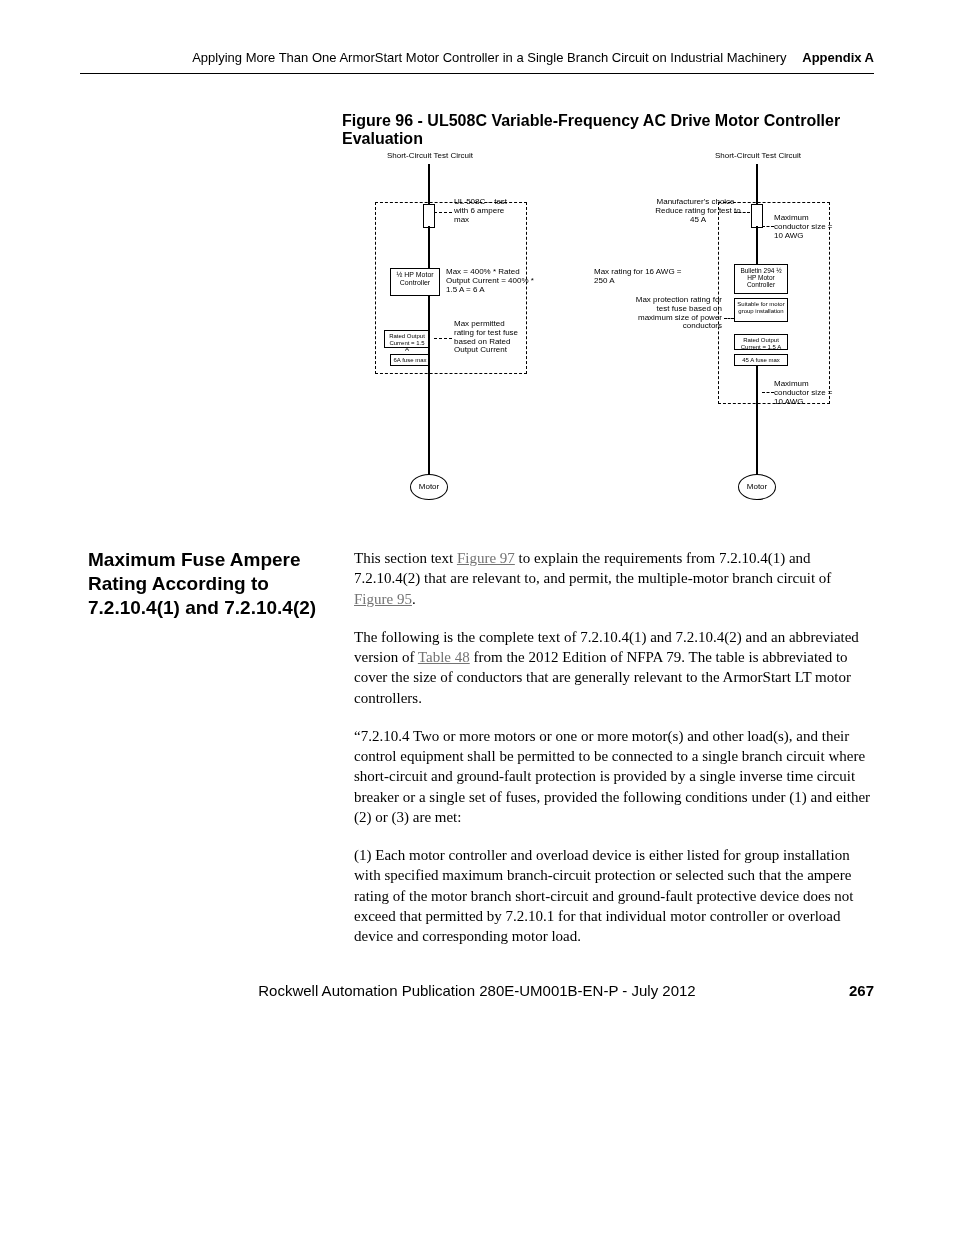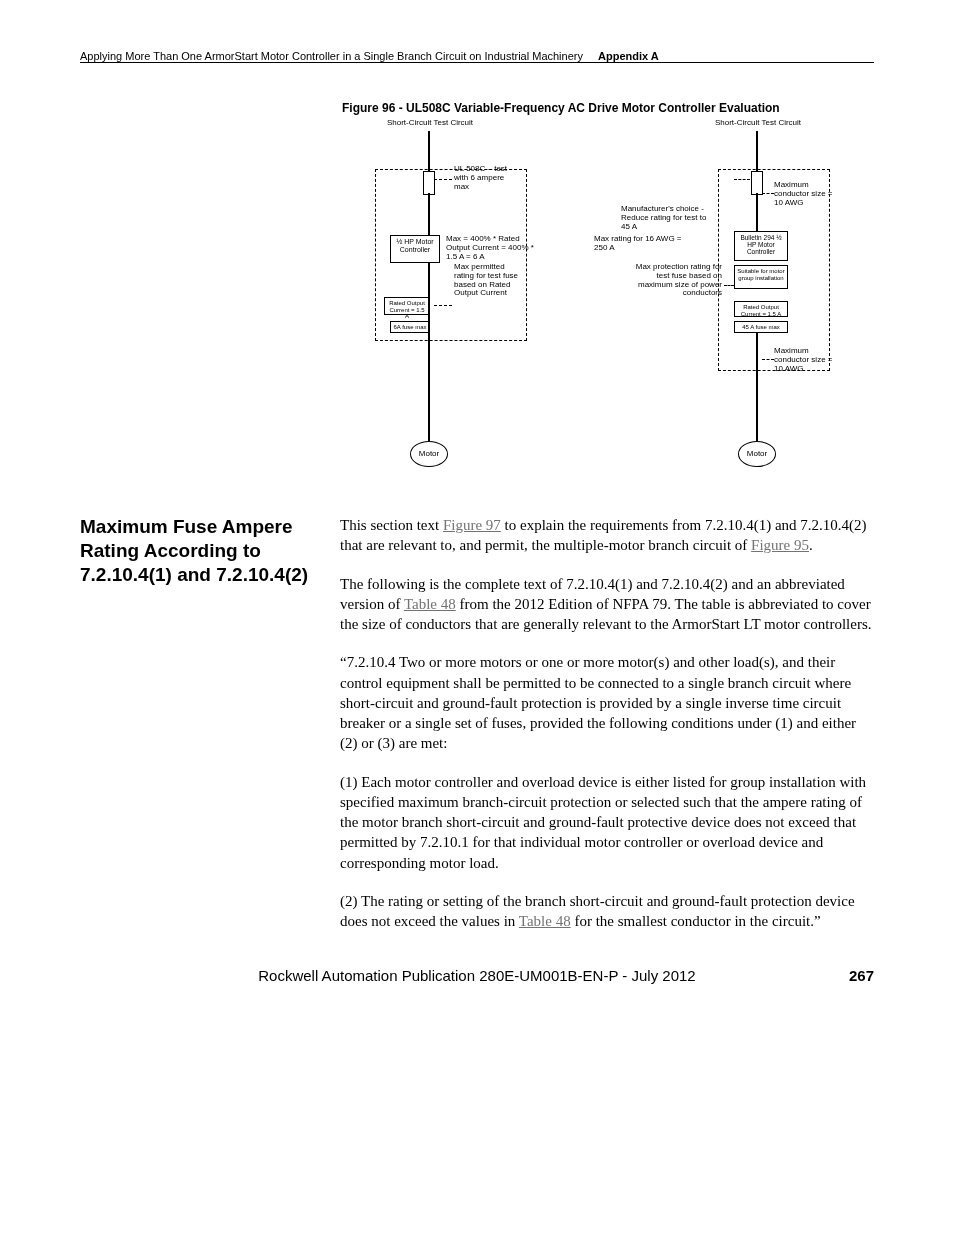--- a/index.html
+++ b/index.html
@@ -7,31 +7,31 @@
     padding: 50px 80px 30px 80px;
     font-family: Georgia, 'Times New Roman', serif;
     color: #000;
     background: #fff;
     width: 954px;
     box-sizing: border-box;
     font-size: 14px;
   }
   .header-line {
     font-family: Arial, Helvetica, sans-serif;
-    font-size: 11px;
-    text-align: left;
+    font-size: 13px;
+    text-align: right;
     border-bottom: 1px solid #000;
-    padding-bottom: 0;
+    padding-bottom: 8px;
     margin-bottom: 38px;
   }
   .header-line .appendix { font-weight: bold; margin-left: 12px; }
   .figure-caption {
     font-family: Arial, Helvetica, sans-serif;
     font-weight: bold;
-    font-size: 12px;
+    font-size: 16px;
     margin-left: 0;
   }
   .figure-wrap {
     margin-left: 262px;
     margin-bottom: 40px;
   }
   .figure-box {
     width: 500px;
     height: 360px;
     position: relative;
@@ -39,21 +39,21 @@
     font-size: 8px;
     line-height: 1.1;
   }
   .figure-box .lbl { position: absolute; text-align: center; }
   .figure-box .box { position: absolute; border: 1px solid #000; background: #fff; text-align: center; padding: 2px; box-sizing: border-box; }
   .figure-box .vline { position: absolute; width: 0; border-left: 2px solid #000; }
   .figure-box .fuse { position: absolute; width: 10px; height: 22px; border: 1px solid #000; background: #fff; }
   .figure-box .motor { position: absolute; width: 36px; height: 24px; border: 1px solid #000; border-radius: 50%; background: #fff; text-align: center; line-height: 24px; font-size: 8px; }
   .figure-box .dashline { position: absolute; border-top: 1px dashed #000; height: 0; }
   .figure-box .dashbox { position: absolute; border: 1px dashed #000; }
-  .two-col { display: flex; gap: 24px; margin-bottom: 18px; }
+  .two-col { display: flex; gap: 30px; margin-bottom: 18px; margin-left: 8px; }
   .left-col { width: 236px; flex-shrink: 0; }
   .right-col { flex: 1; }
   .section-head {
     font-family: Arial, Helvetica, sans-serif;
     font-weight: bold;
     font-size: 19px;
     line-height: 1.25;
   }
   .body-para {
     font-size: 15px;
@@ -94,31 +94,31 @@
 
     <div class="lbl" style="left:28px; top:4px; width:120px;">Short-Circuit Test Circuit</div>
     <div class="vline" style="left:86px; top:16px; height:42px;"></div>
     <div class="fuse" style="left:81px; top:56px;"></div>
     <div class="lbl" style="left:112px; top:50px; width:60px; text-align:left;">UL 508C – test with 6 ampere max</div>
     <div class="dashline" style="left:92px; top:64px; width:18px;"></div>
     <div class="vline" style="left:86px; top:78px; height:42px;"></div>
     <div class="dashbox" style="left:33px; top:54px; width:150px; height:170px;"></div>
     <div class="box" style="left:48px; top:120px; width:50px; height:28px; font-size:7px;">½ HP Motor Controller</div>
     <div class="lbl" style="left:104px; top:120px; width:92px; text-align:left;">Max = 400% * Rated Output Current = 400% * 1.5 A = 6 A</div>
-    <div class="lbl" style="left:112px; top:148px; width:70px; text-align:left;">Max permitted rating for test fuse based on Rated Output Current</div>
+    <div class="lbl" style="left:112px; top:172px; width:70px; text-align:left;">Max permitted rating for test fuse based on Rated Output Current</div>
     <div class="dashline" style="left:92px; top:190px; width:18px;"></div>
     <div class="box" style="left:42px; top:182px; width:46px; height:18px; font-size:6px;">Rated Output Current = 1.5 A</div>
     <div class="box" style="left:48px; top:206px; width:40px; height:12px; font-size:6px;">6A fuse max</div>
     <div class="vline" style="left:86px; top:148px; height:180px;"></div>
     <div class="motor" style="left:68px; top:326px;">Motor</div>
 
     <div class="lbl" style="left:356px; top:4px; width:120px;">Short-Circuit Test Circuit</div>
     <div class="vline" style="left:414px; top:16px; height:42px;"></div>
     <div class="fuse" style="left:409px; top:56px;"></div>
-    <div class="lbl" style="left:279px; top:50px; width:96px; text-align:left;margin-top:40px;">Manufacturer's choice - Reduce rating for test to 45 A</div>
+    <div class="lbl" style="left:308px; top:50px; width:96px; text-align:center;">Manufacturer's choice - Reduce rating for test to 45 A</div>
     <div class="dashline" style="left:392px; top:64px; width:16px;"></div>
     <div class="lbl" style="left:432px; top:66px; width:60px; text-align:left;">Maximum conductor size = 10 AWG</div>
     <div class="dashline" style="left:420px; top:78px; width:12px;"></div>
     <div class="vline" style="left:414px; top:78px; height:42px;"></div>
     <div class="dashbox" style="left:376px; top:54px; width:110px; height:200px;"></div>
     <div class="lbl" style="left:252px; top:120px; width:92px; text-align:left;">Max rating for 16 AWG = 250 A</div>
     <div class="box" style="left:392px; top:116px; width:54px; height:30px; font-size:6.5px;">Bulletin 294 ½ HP Motor Controller</div>
     <div class="box" style="left:392px; top:150px; width:54px; height:24px; font-size:6px;">Suitable for motor group installation</div>
     <div class="lbl" style="left:280px; top:148px; width:100px; text-align:right;">Max protection rating for test fuse based on maximum size of power conductors</div>
     <div class="dashline" style="left:382px; top:170px; width:10px;"></div>
@@ -139,22 +139,19 @@
     <p class="body-para">
       <span>This section text </span><a href="#" class="link">Figure 97</a><span> to explain the requirements from 7.2.10.4(1) and 7.2.10.4(2) that are relevant to, and permit, the multiple-motor branch circuit of </span><a href="#" class="link">Figure 95</a><span>.</span>
     </p>
     <p class="body-para">
       <span>The following is the complete text of 7.2.10.4(1) and 7.2.10.4(2) and an abbreviated version of </span><a href="#" class="link">Table 48</a><span> from the 2012 Edition of NFPA 79. The table is abbreviated to cover the size of conductors that are generally relevant to the ArmorStart LT motor controllers.</span>
     </p>
 
 
     <p class="body-para"> “7.2.10.4 Two or more motors or one or more motor(s) and other load(s), and their control equipment shall be permitted to be connected to a single branch circuit where short-circuit and ground-fault protection is provided by a single inverse time circuit breaker or a single set of fuses, provided the following conditions under (1) and either (2) or (3) are met:</p>
     <p class="body-para">(1) Each motor controller and overload device is either listed for group installation with specified maximum branch-circuit protection or selected such that the ampere rating of the motor branch short-circuit and ground-fault protective device does not exceed that permitted by 7.2.10.1 for that individual motor controller or overload device and corresponding motor load.</p>
-    <p class="body-para">
-      <span>(2) The rating or setting of the branch short-circuit and ground-fault protection device does not exceed the values in </span><a href="#" class="link">Table 48</a><span> for the smallest conductor in the circuit.”</span>
-    </p>
   </div>
 </div>
 
 <div class="footer">
   <span>Rockwell Automation Publication 280E-UM001B-EN-P - July 2012</span>
   <span class="pagenum">267</span>
 </div>
 
 </body></html>

